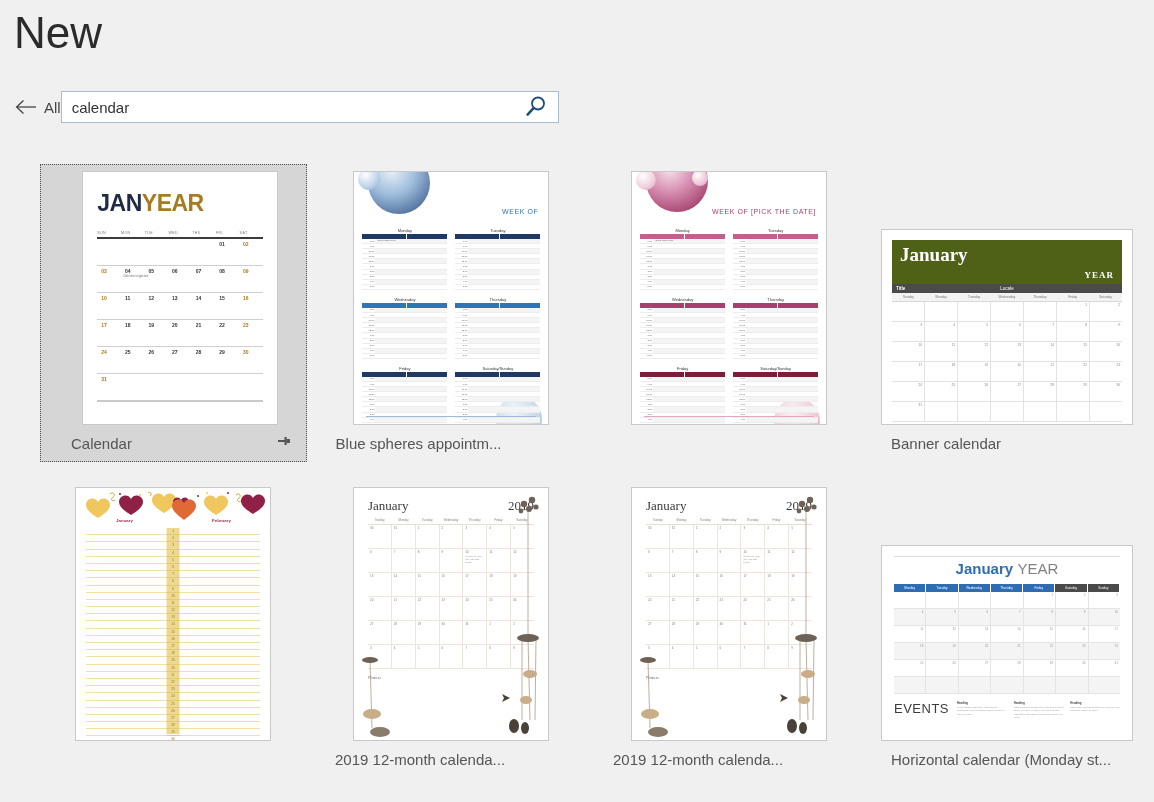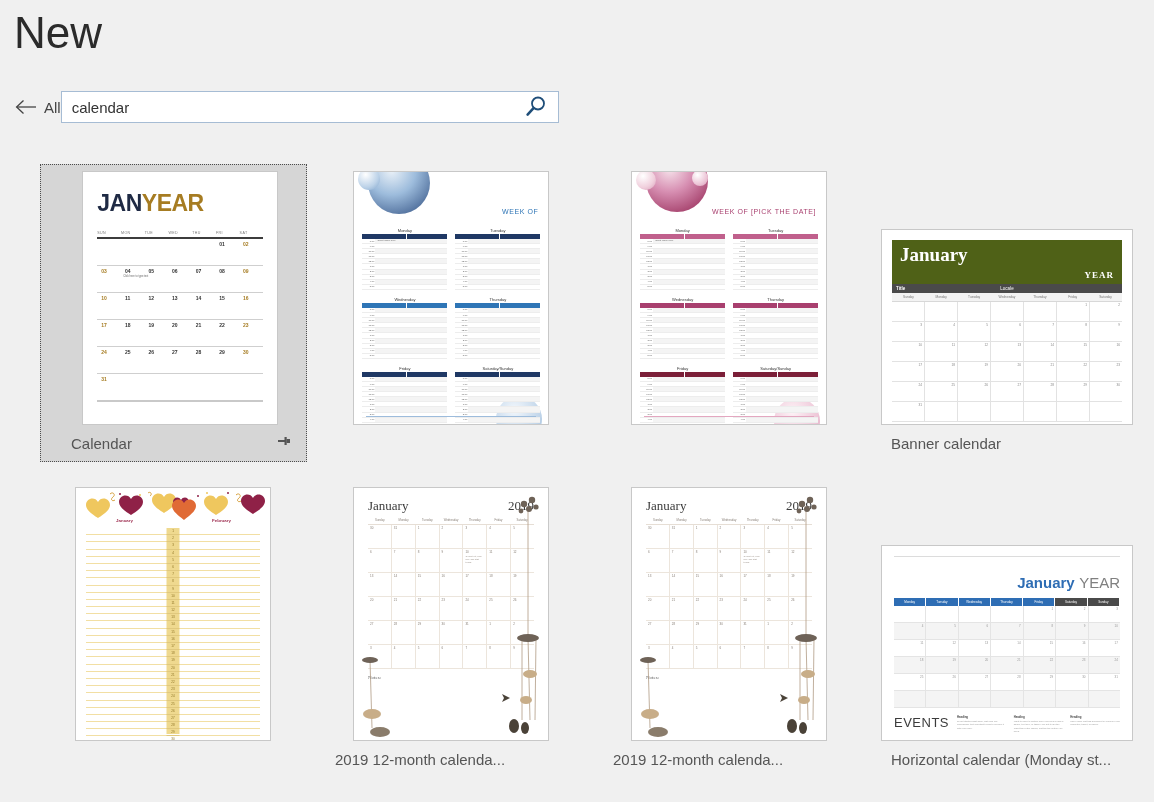--- a/index.html
+++ b/index.html
@@ -232,21 +232,21 @@
   .t-2019 .crow { display: flex; height: 23px; border-bottom: 1px solid #ece5dc; }
   .t-2019 .ccell { flex: 1; border-right: 1px solid #ece5dc; position: relative; }
   .t-2019 .ccell:last-child { border-right: 0; }
   .t-2019 .ccell i { position: absolute; left: 2px; top: 1px; font-size: 3px; font-style: normal; color: #8a8179; }
   .t-2019 .ev { position: absolute; left: 2px; top: 6px; font-size: 2.2px; color: #9a9088; line-height: 1.35; width: 18px; }
   .t-2019 .notes { margin-top: 6px; font-family: "Liberation Serif", serif; font-size: 5px; color: #5b5b5b; }
 
   
   .t-horiz { padding: 10px 12px; box-sizing: border-box; height: 100%; position: relative; }
   .t-horiz .toprule { height: 1px; background: #dcdcdc; }
-  .t-horiz .head { text-align: right; margin-top: 17px; }
+  .t-horiz .head { text-align: center; margin-top: 3px; }
   .t-horiz .head .m { font-weight: bold; font-size: 15px; color: #2e6db4; }
   .t-horiz .head .y { font-size: 15px; color: #808080; }
   .t-horiz .dowbar { display: flex; margin-top: 6px; }
   .t-horiz .dowbar span { flex: 1; text-align: center; font-size: 3px; color: #fff; background: #2e6db4; padding: 2px 0; border-right: 1px solid #fff; }
   .t-horiz .dowbar span.we { background: #4a4a4a; }
   .t-horiz .grid .grow { display: flex; height: 17px; }
   .t-horiz .grid .gcell { flex: 1; border-right: 1px solid #e4e4e4; border-bottom: 1px solid #e4e4e4; position: relative; background: #fff; }
   .t-horiz .grid .grow:nth-child(even) .gcell { background: #f4f4f4; }
   .t-horiz .grid .gcell:last-child { border-right: 0; }
   .t-horiz .grid .gcell i { position: absolute; right: 2px; top: 1px; font-size: 3px; font-style: normal; color: #999; }
@@ -674,20 +674,23 @@
                         </div>
                       </div>
                     </div>
                   </div>
                 </div>
               </div>
             <div class="footline" style="background:#9dbcdc"></div>
           </div>
         </div>
       </div>
+      <div class="tpl-caption">
+        <span class="cap-text">Blue spheres appointm...</span>
+      </div>
     </div>
 
     <div class="tpl-card cell-c">
       <div class="thumb-wrap">
         <div class="thumb portrait">
           <div class="t-appt" id="appt-2">
             <div class="sphere" style="width:62px;height:62px;left:14px;top:-22px;background:radial-gradient(circle at 38% 30%, #f7e4ec 0%, #d78fb2 40%, #8f1f4d 100%);"></div>
             <div class="sphere" style="width:20px;height:20px;left:4px;top:-2px;background:radial-gradient(circle at 35% 30%, #ffffff 0%, #f0cfdc 60%, #d79ab6 100%);"></div>
             <div class="sphere" style="width:16px;height:16px;left:60px;top:-2px;background:radial-gradient(circle at 35% 30%, #ffffff 0%, #edc6d7 60%, #d79ab6 100%);"></div>
             <div class="sphere" style="width:46px;height:46px;right:6px;bottom:-20px;background:radial-gradient(circle at 40% 30%, #fdf2f6 0%, #eec7d8 60%, #d18fae 100%);"></div>

